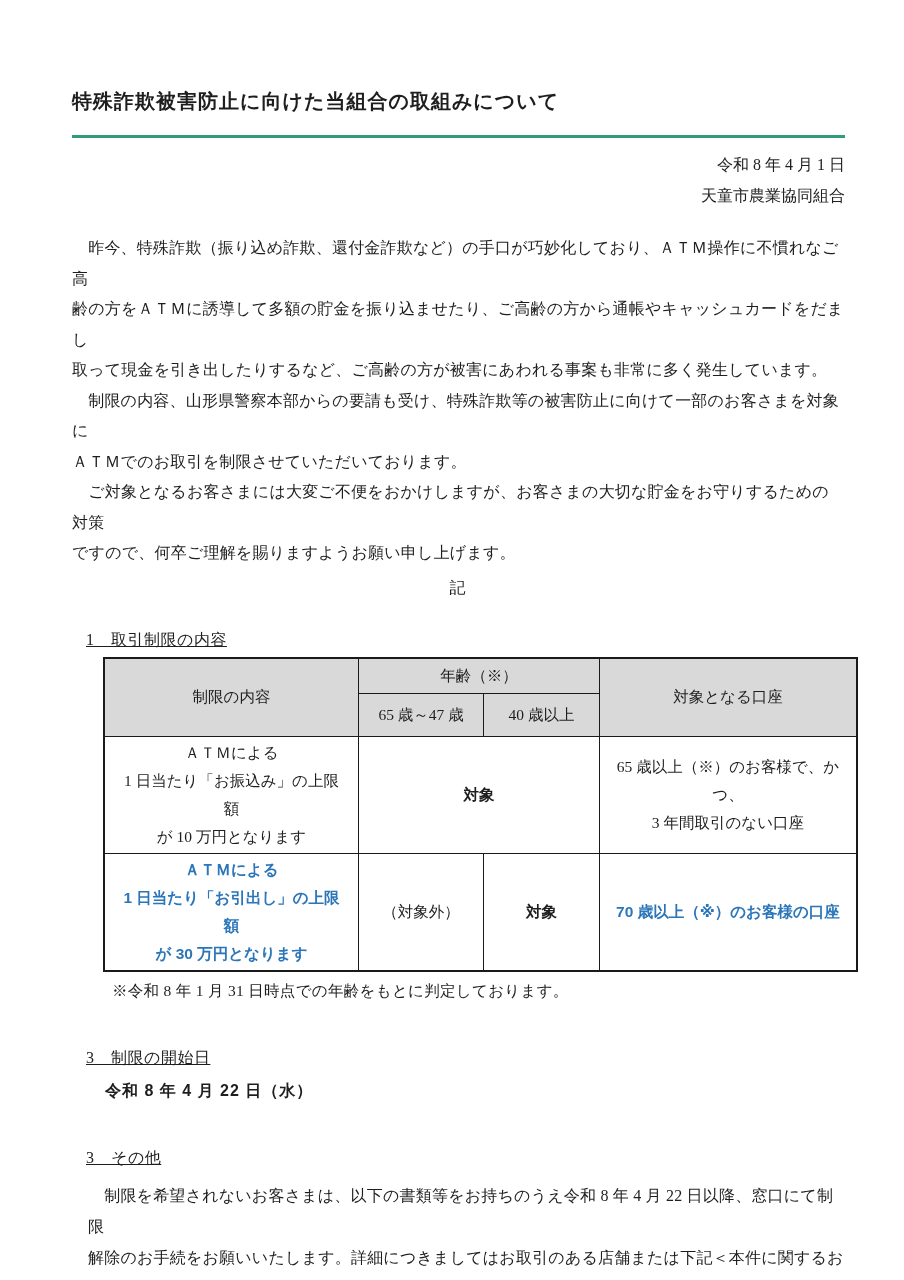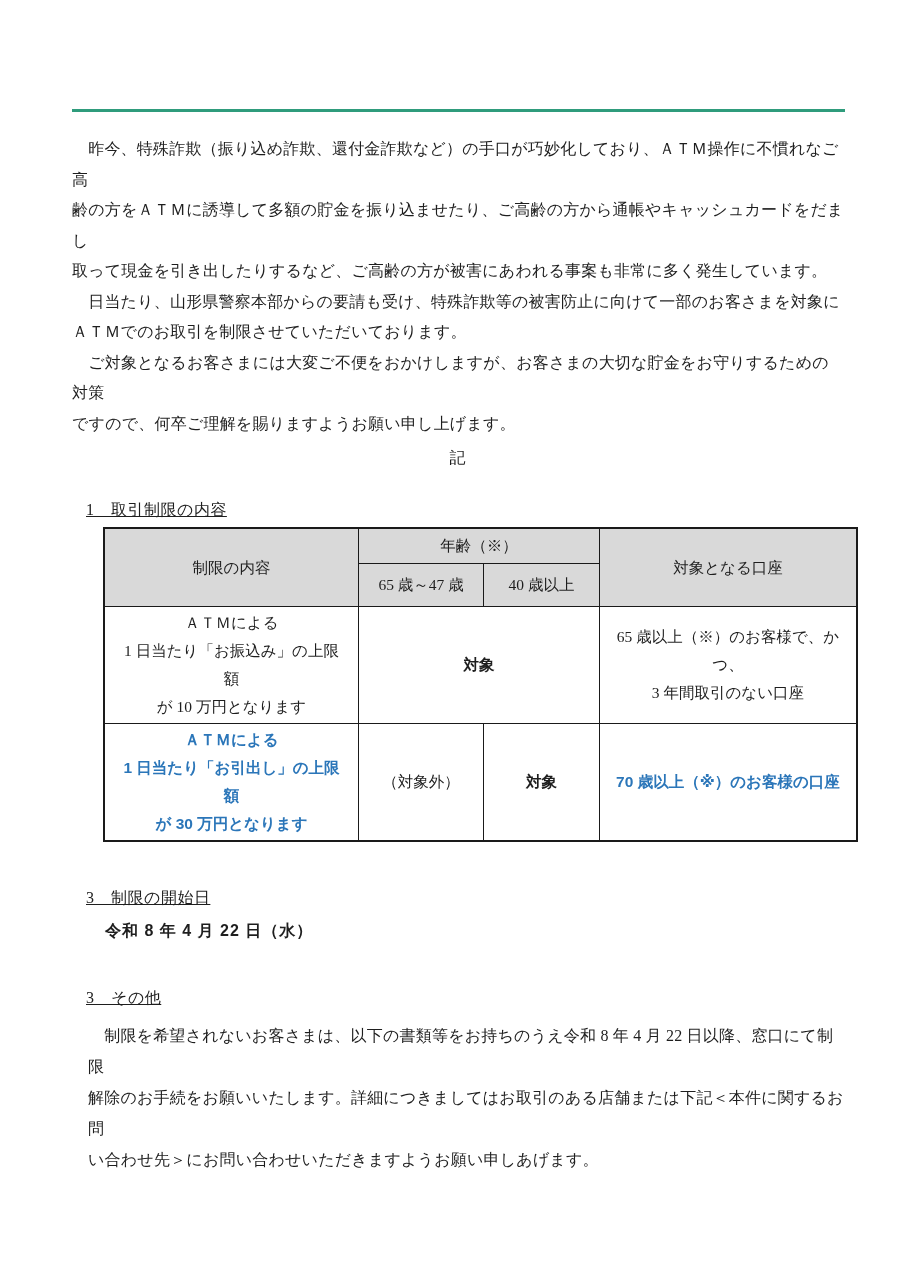--- a/index.html
+++ b/index.html
@@ -104,28 +104,33 @@
     font-size:16px;
     line-height:31px;
     letter-spacing:0.2px;
   }
 </style>
 </head>
 <body>
 
 <div class="page">
 
+  <h1 class="doc-title">特殊詐欺被害防止に向けた当組合の取組みについて</h1>
   <div class="title-rule"></div>
 
+  <div class="date-block">
+    <div>令和 8 年 4 月 1 日</div>
+    <div>天童市農業協同組合</div>
+  </div>
 
   <div class="intro">
     <div class="pre">　昨今、特殊詐欺（振り込め詐欺、還付金詐欺など）の手口が巧妙化しており、ＡＴＭ操作に不慣れなご高
 齢の方をＡＴＭに誘導して多額の貯金を振り込ませたり、ご高齢の方から通帳やキャッシュカードをだまし
 取って現金を引き出したりするなど、ご高齢の方が被害にあわれる事案も非常に多く発生しています。</div>
-    <div class="pre">　日当たり、山形県警察本部からの要請も受け、特殊詐欺等の被害防止に向けて一部のお客さまを対象に
+    <div class="pre">　制限の内容、山形県警察本部からの要請も受け、特殊詐欺等の被害防止に向けて一部のお客さまを対象に
 ＡＴＭでのお取引を制限させていただいております。</div>
     <div class="pre">　ご対象となるお客さまには大変ご不便をおかけしますが、お客さまの大切な貯金をお守りするための対策
 ですので、何卒ご理解を賜りますようお願い申し上げます。</div>
   </div>
 
   <div class="ki-mark">記</div>
 
   <div class="section-heading s1-heading">1　取引制限の内容</div>
 
   <table class="restriction-table">
@@ -157,20 +162,21 @@
         <td class="pre emph blue">ＡＴＭによる
 1 日当たり「お引出し」の上限額
 が 30 万円となります</td>
         <td>（対象外）</td>
         <td class="emph">対象</td>
         <td class="emph blue">70 歳以上（※）のお客様の口座</td>
       </tr>
     </tbody>
   </table>
 
+  <div class="table-note">※令和 8 年 1 月 31 日時点での年齢をもとに判定しております。</div>
 
   <div class="section-heading s2-heading">3　制限の開始日</div>
   <div class="start-date emph">令和 8 年 4 月 22 日（水）</div>
 
   <div class="section-heading s3-heading">3　その他</div>
   <div class="s3-body pre">　制限を希望されないお客さまは、以下の書類等をお持ちのうえ令和 8 年 4 月 22 日以降、窓口にて制限
 解除のお手続をお願いいたします。詳細につきましてはお取引のある店舗または下記＜本件に関するお問
 い合わせ先＞にお問い合わせいただきますようお願い申しあげます。</div>
 
 </div>

